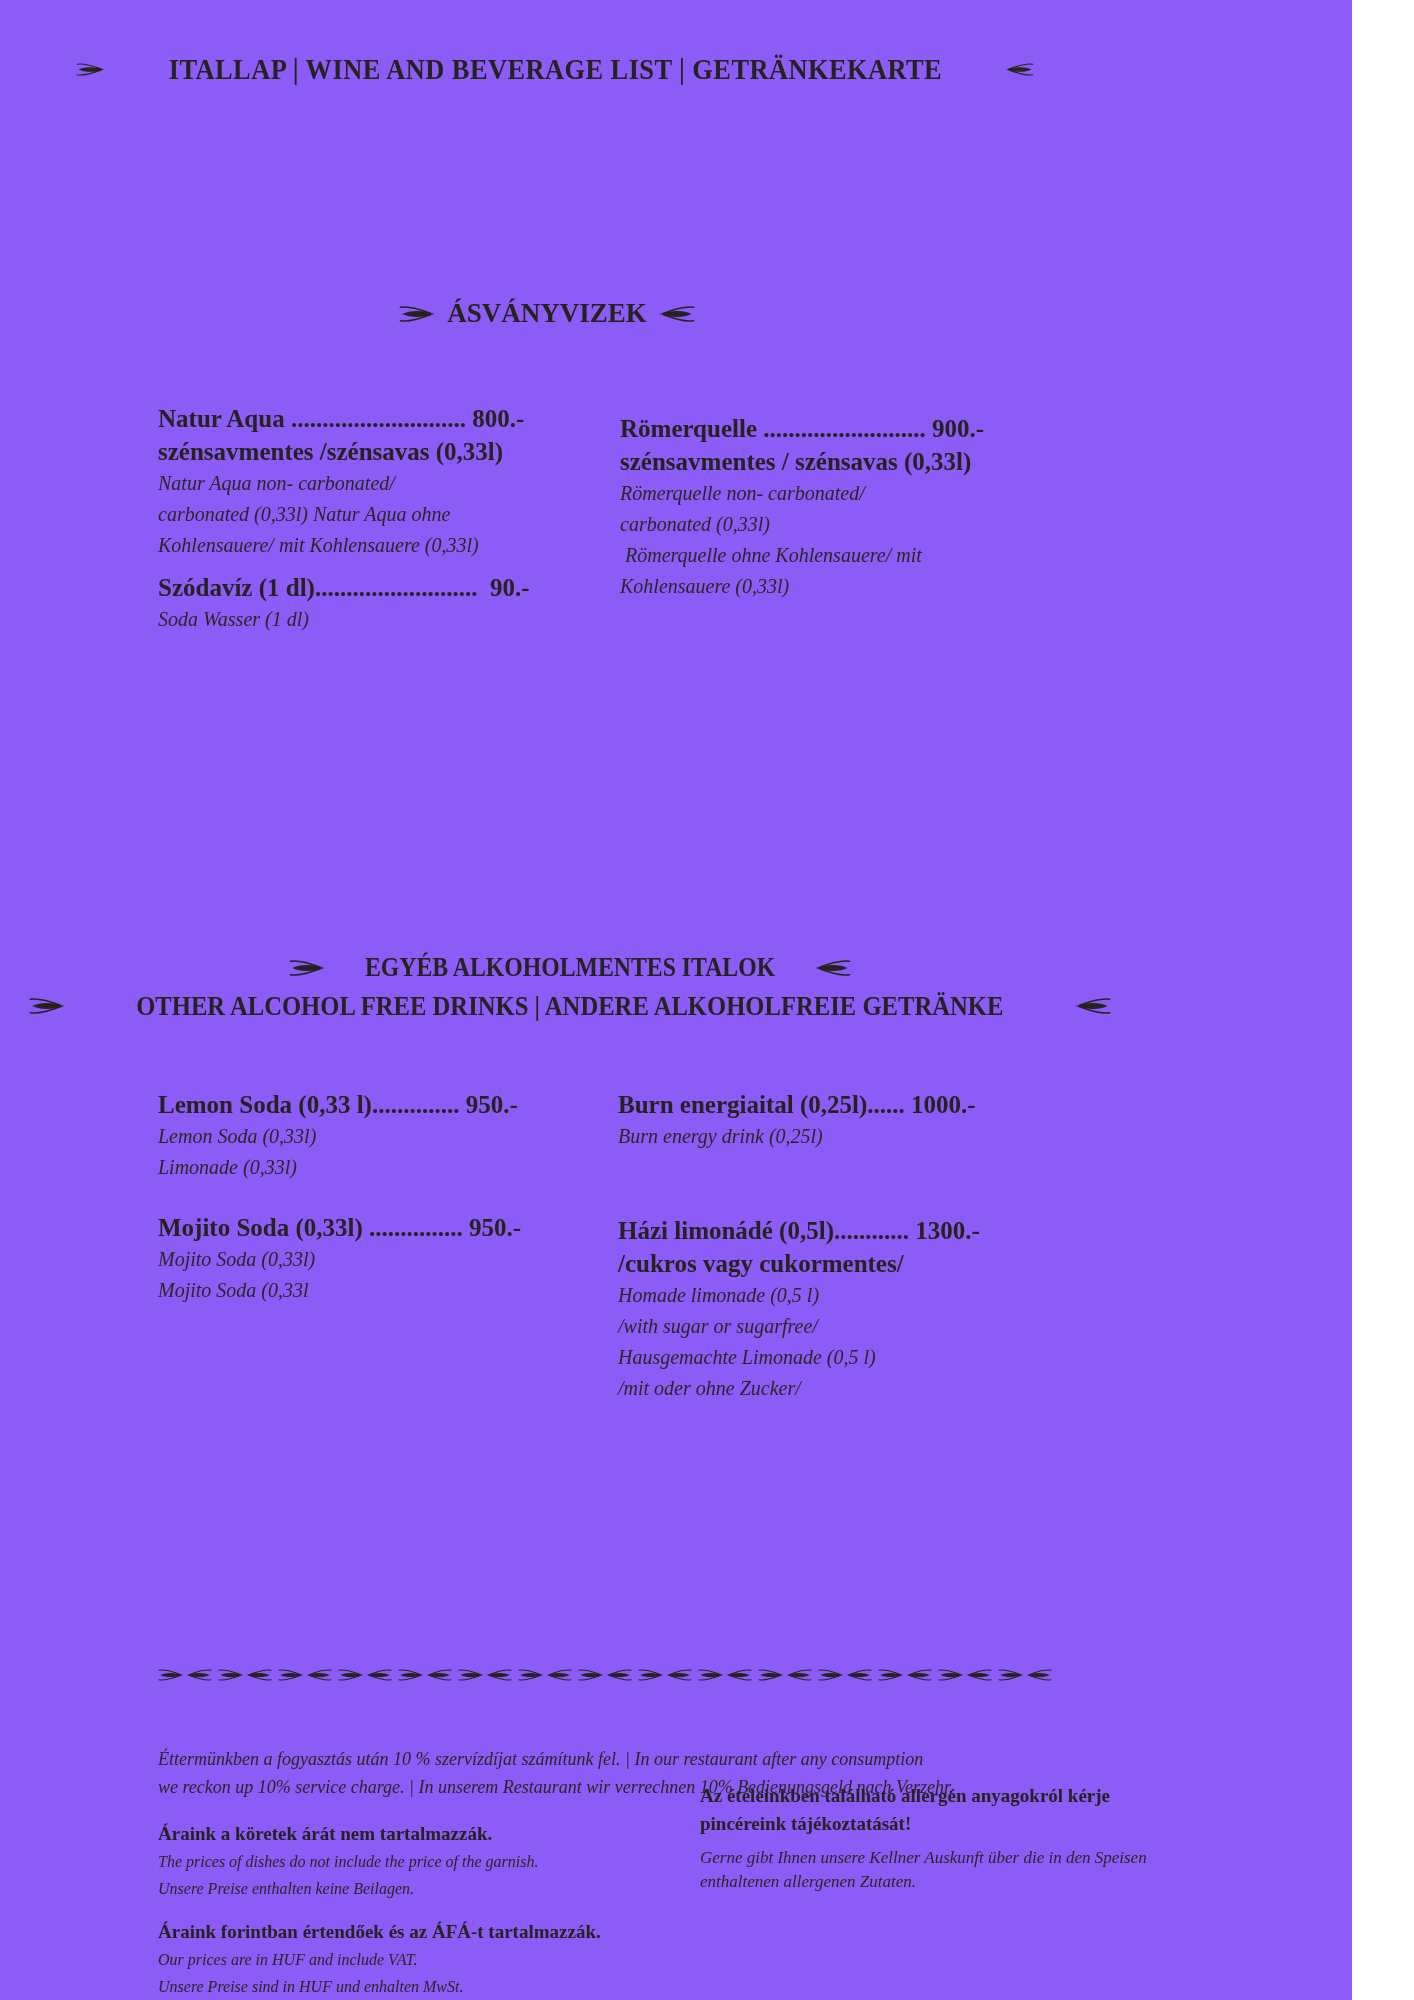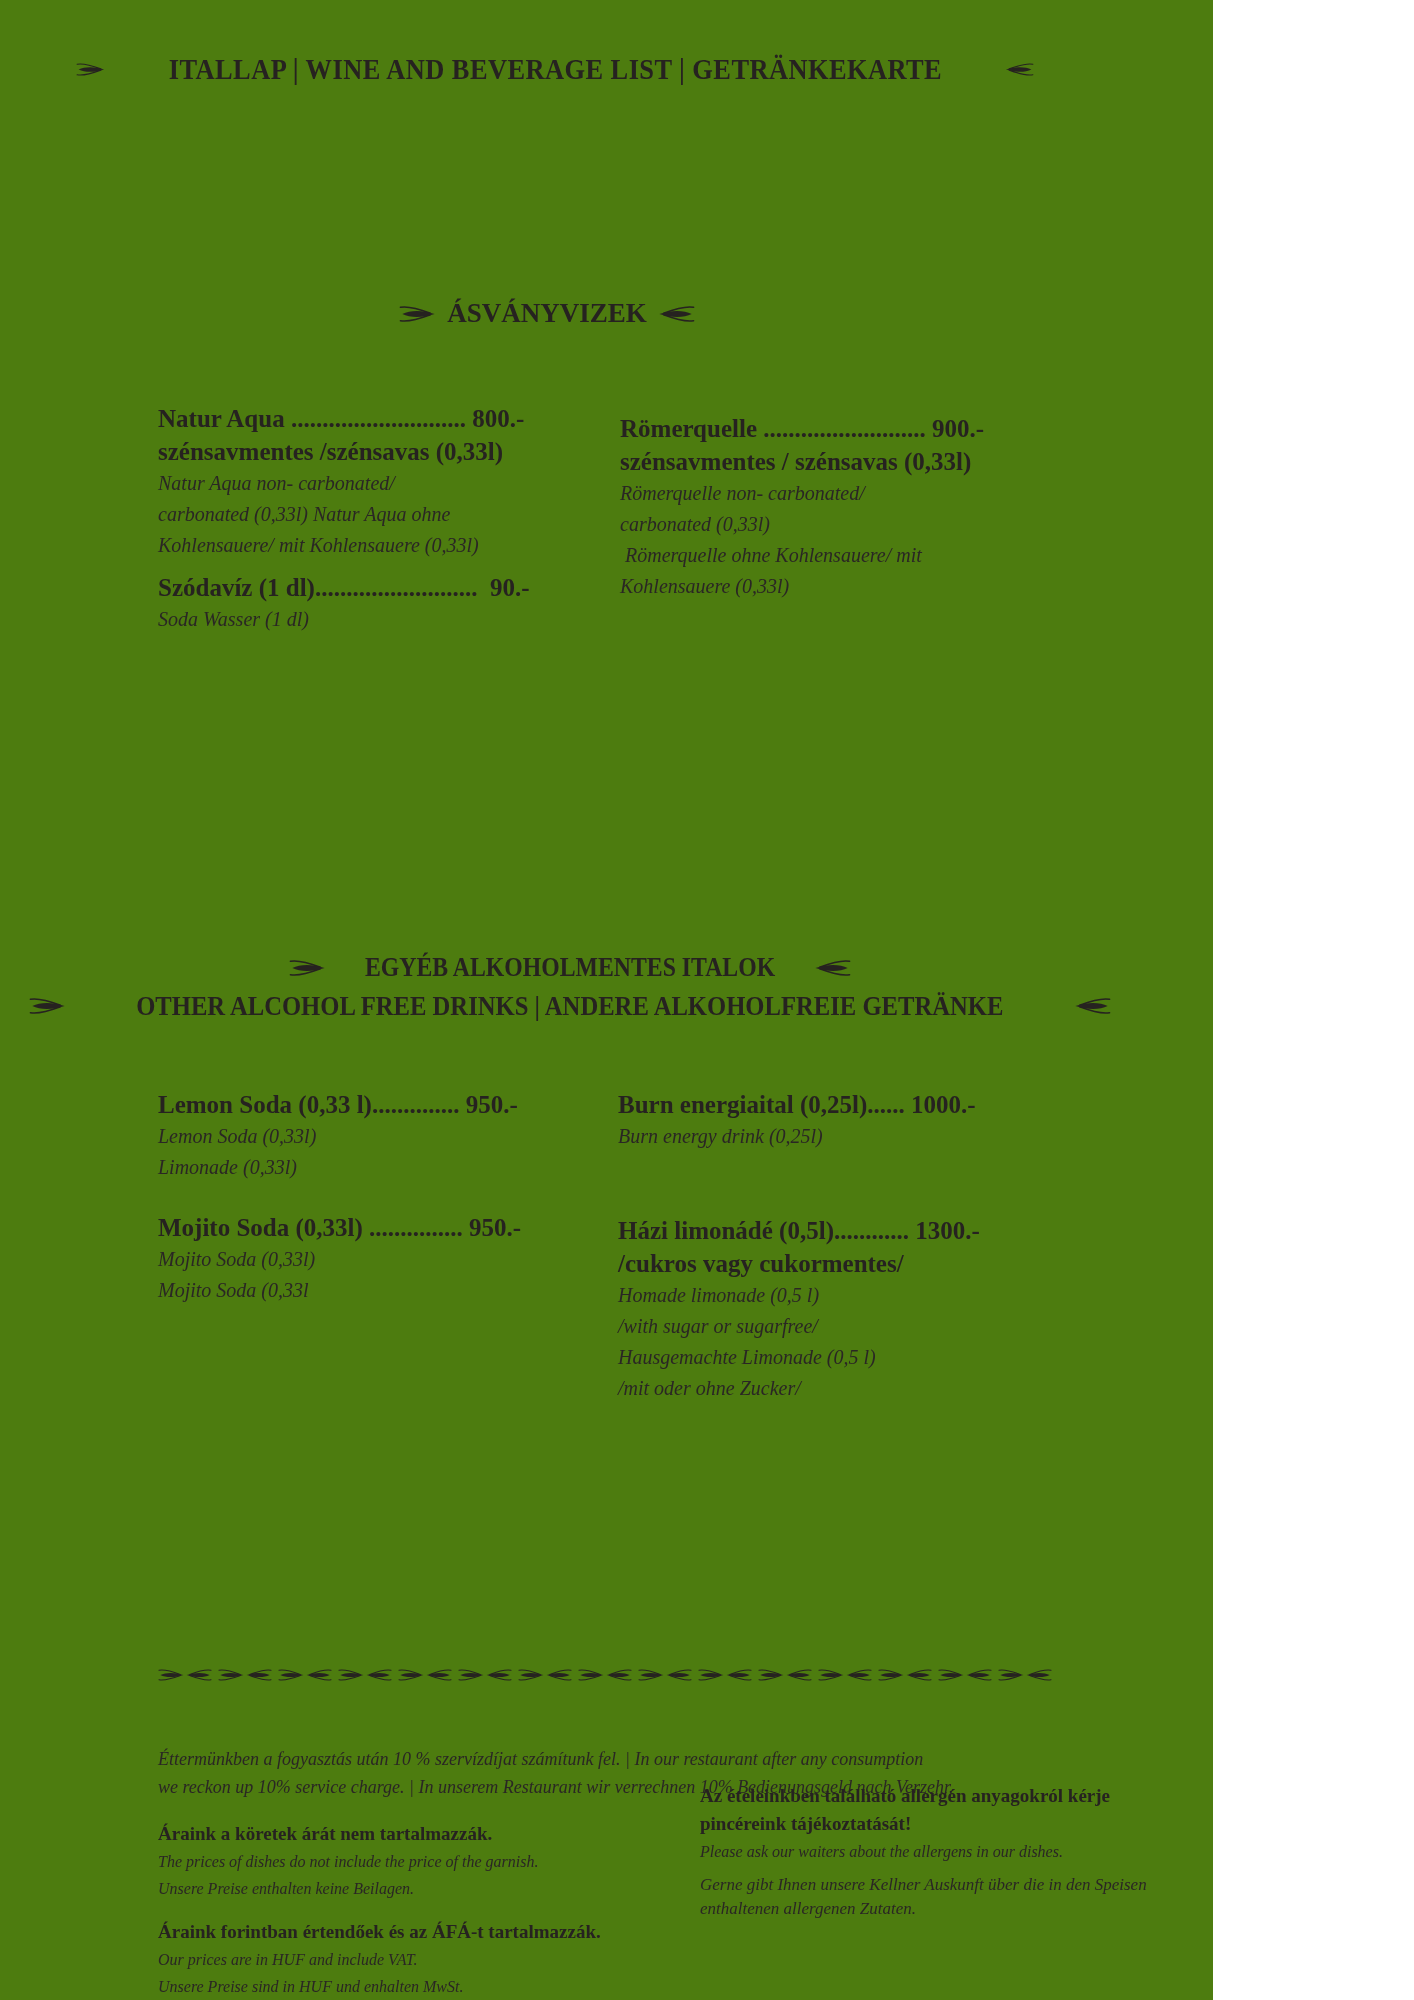--- a/index.html
+++ b/index.html
@@ -1,20 +1,20 @@
 <!DOCTYPE html>
 <html><head>
 <meta charset="utf-8">
 <style>
   html,body{margin:0;padding:0;background:#ffffff;}
   .page{
     position:relative;
-    width:1213px;
+    width:1352px;
     height:2000px;
-    background:#4d7c0f;
+    background:#8b5cf6;
     color:#262220;
     font-family:"Liberation Serif","DejaVu Serif",serif;
     overflow:hidden;
     text-decoration:underline;
   }
   .center-row{
     position:absolute;
     display:flex;
     align-items:center;
     justify-content:center;
@@ -314,20 +314,19 @@
     <div class="f-item">
       <div class="f-title">Áraink forintban értendőek és az ÁFÁ-t tartalmazzák.</div>
       <div class="f-desc">Our prices are in HUF and include VAT.</div>
       <div class="f-desc">Unsere Preise sind in HUF und enhalten MwSt.</div>
     </div>
   </div>
 
   <div class="footer-col" style="left:700px;top:1782px;width:470px;">
     <div class="f-item" style="margin-bottom:8px;">
       <div class="f-title">Az ételeinkben található allergén anyagokról kérje pincéreink tájékoztatását!</div>
-      <div class="f-desc">Please ask our waiters about the allergens in our dishes.</div>
     </div>
     <div class="f-item">
       <div class="f-desc sm">Gerne gibt Ihnen unsere Kellner Auskunft über die in den Speisen enthaltenen allergenen Zutaten.</div>
     </div>
   </div>
 
 </div>
 
 </body></html>

